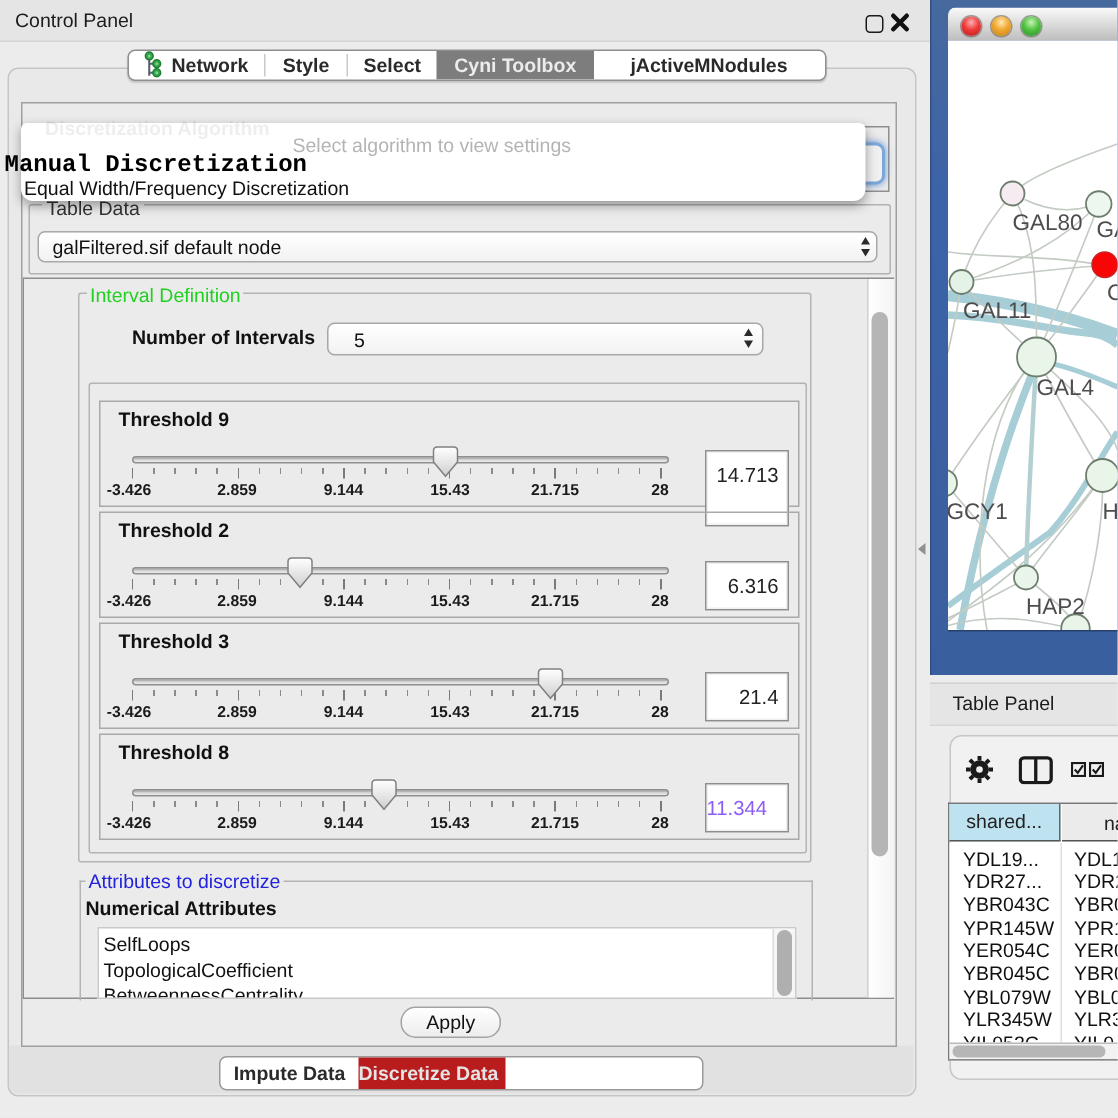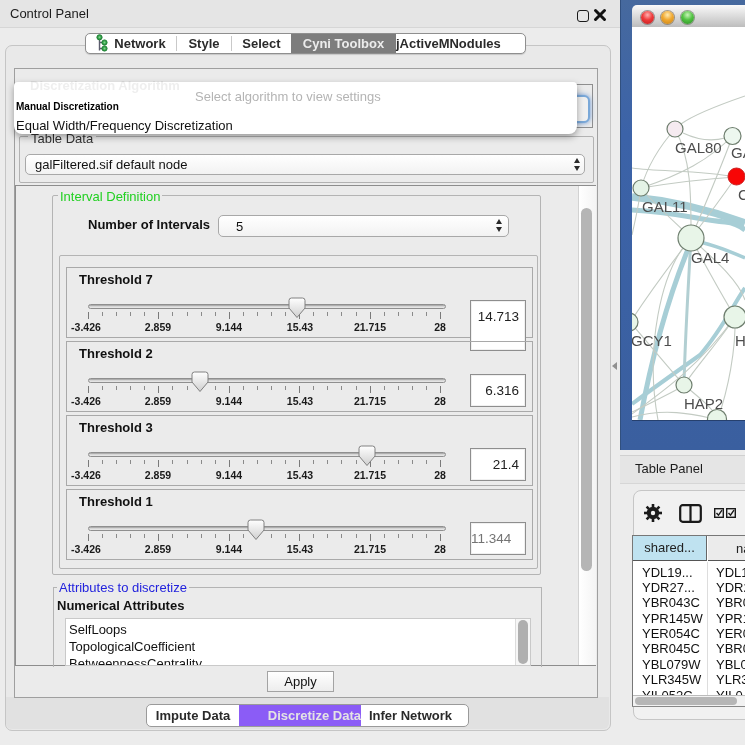--- a/index.html
+++ b/index.html
@@ -17,28 +17,28 @@
 
 <div class="abs" style="left:577px;top:10px;width:10px;height:10px;border:1.8px solid #1a1a1a;border-radius:3px;"></div>
 <svg class="abs" style="left:593px;top:8px;" width="14" height="14" viewBox="0 0 14 14">
  <path d="M2.5 2.5 L11.5 11.5 M11.5 2.5 L2.5 11.5" stroke="#111" stroke-width="3" stroke-linecap="round"></path>
 </svg>
 
 <div class="abs" style="left:5px;top:45px;width:604px;height:684px;background:#e9e9e9;border:1px solid #c5c5c5;border-radius:7px;"></div>
 
 <div class="abs" style="left:6px;top:697px;width:603px;height:32px;background:#e1e1e1;border-radius:0 0 6px 6px;"></div>
 
-<div class="abs" id="toptabs" style="left:85px;top:33px;width:439px;height:19px;background:#fff;border:1px solid #8f8f8f;border-radius:5px;box-shadow:0 1px 1px rgba(0,0,0,0.15);font-size:13px;font-weight:600;color:#2a2a2a;overflow:hidden;">
+<div class="abs" id="toptabs" style="left:85px;top:33px;width:439px;height:19px;background:#fff;border:1px solid #8f8f8f;border-radius:5px;box-shadow:0 1px 1px rgba(0,0,0,0.15);font-size:13px;font-weight:600;color:#2a2a2a;overflow:hidden;padding-left:25px;">
   <div class="abs" style="left:0;top:0;width:90px;height:19px;line-height:19px;text-align:center;padding-left:18px;box-sizing:border-box;">Network</div>
   <div class="abs" style="left:90px;top:2px;width:1px;height:15px;background:#c9c9c9;"></div>
   <div class="abs" style="left:91px;top:0;width:54px;height:19px;line-height:19px;text-align:center;">Style</div>
   <div class="abs" style="left:145px;top:2px;width:1px;height:15px;background:#c9c9c9;"></div>
   <div class="abs" style="left:146px;top:0;width:59px;height:19px;line-height:19px;text-align:center;">Select</div>
   <div class="abs" style="left:205px;top:0;width:105px;height:19px;line-height:19px;text-align:center;background:#7d7d7d;color:#ececec;">Cyni Toolbox</div>
-  <div class="abs" style="left:310px;top:0;width:129px;height:19px;line-height:19px;text-align:left;">jActiveMNodules</div>
+  <div class="abs" style="left:310px;top:0;width:129px;height:19px;line-height:19px;text-align:right;">jActiveMNodules</div>
 </div>
 
 <svg class="abs" style="left:95px;top:33px;" width="14" height="19" viewBox="0 0 14 19">
   <path d="M4.5 6.5 L4.5 17.5 M4.5 9.5 L9 9.5 M4.5 15.5 L9 15.5" stroke="#5c5c6e" stroke-width="1.4" fill="none"></path>
   <circle cx="4.5" cy="4.3" r="2.6" fill="#35a44a" stroke="#1e7e34" stroke-width="1"></circle>
   <circle cx="9.5" cy="9.5" r="2.6" fill="#35a44a" stroke="#1e7e34" stroke-width="1"></circle>
   <circle cx="9.5" cy="15.5" r="2.6" fill="#35a44a" stroke="#1e7e34" stroke-width="1"></circle>
   <circle cx="4.5" cy="4.3" r="1" fill="#7fd28f"></circle>
   <circle cx="9.5" cy="9.5" r="1" fill="#7fd28f"></circle>
   <circle cx="9.5" cy="15.5" r="1" fill="#7fd28f"></circle>
@@ -68,21 +68,21 @@
 <div class="abs b" style="left:88px;top:217px;font-size:13px;color:#111;">Number of Intervals</div>
 <div class="abs" style="left:218px;top:215px;width:291px;height:22px;background:linear-gradient(#ffffff,#f2f2f2);border:1px solid #a8a8a8;border-radius:5px;box-sizing:border-box;">
   <div class="abs" style="left:17px;top:3px;font-size:13px;color:#111;">5</div>
   <div class="abs" style="right:6px;top:3px;width:0;height:0;border-left:3.5px solid transparent;border-right:3.5px solid transparent;border-bottom:5px solid #2a2a2a;"></div>
   <div class="abs" style="right:6px;top:11px;width:0;height:0;border-left:3.5px solid transparent;border-right:3.5px solid transparent;border-top:5px solid #2a2a2a;"></div>
 </div>
 
 <div class="abs" style="left:59px;top:255px;width:477px;height:312px;border:1px solid #b4b4b4;border-radius:2px;"></div>
 
 <div class="abs" style="left:66px;top:267px;width:467px;height:71px;border:1px solid #a9a9a9;box-sizing:border-box;"></div>
-<div class="abs b" style="left:79px;top:272px;font-size:13px;color:#111;">Threshold 7</div>
+<div class="abs b" style="left:79px;top:272px;font-size:13px;color:#111;">Threshold 9</div>
 <div class="abs" style="left:88px;top:304px;width:358px;height:5px;background:linear-gradient(#9a9a9a,#dcdcdc 55%,#e9e9e9);border:1px solid #8f8f8f;border-radius:3px;box-sizing:border-box;"></div>
 <div class="abs" style="left:88px;top:312px;width:355px;height:4px;background:repeating-linear-gradient(90deg,#8a8a8a 0,#8a8a8a 1px,transparent 1px,transparent 14.08px);"></div>
 <div class="abs" style="left:88px;top:312px;width:355px;height:7px;background:repeating-linear-gradient(90deg,#7a7a7a 0,#7a7a7a 1px,transparent 1px,transparent 70.4px);"></div>
 <div class="abs b" style="left:56px;top:321px;width:60px;text-align:center;font-size:10.5px;color:#1a1a1a;">-3.426</div>
 <div class="abs b" style="left:128px;top:321px;width:60px;text-align:center;font-size:10.5px;color:#1a1a1a;">2.859</div>
 <div class="abs b" style="left:199px;top:321px;width:60px;text-align:center;font-size:10.5px;color:#1a1a1a;">9.144</div>
 <div class="abs b" style="left:270px;top:321px;width:60px;text-align:center;font-size:10.5px;color:#1a1a1a;">15.43</div>
 <div class="abs b" style="left:340px;top:321px;width:60px;text-align:center;font-size:10.5px;color:#1a1a1a;">21.715</div>
 <div class="abs b" style="left:410px;top:321px;width:60px;text-align:center;font-size:10.5px;color:#1a1a1a;">28</div>
 <svg class="abs" style="left:288px;top:297px;" width="18" height="22" viewBox="0 0 18 22">
@@ -134,65 +134,64 @@
         <linearGradient id="th415" x1="0" y1="0" x2="0" y2="1">
           <stop offset="0" stop-color="#ffffff"></stop>
           <stop offset="1" stop-color="#cfcfcf"></stop>
         </linearGradient>
       </defs>
       <path d="M1,3.5 Q1,1 3.5,1 L14.5,1 Q17,1 17,3.5 L17,11 L9,20.5 L1,11 Z" fill="url(#th415)" stroke="#808080" stroke-width="1"></path>
     </svg>
 <div class="abs" style="left:470px;top:448px;width:56px;height:33px;background:#fff;border:1px solid #8e8e8e;box-shadow:inset 0 0 0 1px #f0f0f0;box-sizing:border-box;text-align:right;line-height:31px;font-size:13.5px;color:#222;padding-right:6px;">21.4</div>
 
 <div class="abs" style="left:66px;top:489px;width:467px;height:71px;border:1px solid #a9a9a9;box-sizing:border-box;"></div>
-<div class="abs b" style="left:79px;top:494px;font-size:13px;color:#111;">Threshold 1</div>
+<div class="abs b" style="left:79px;top:494px;font-size:13px;color:#111;">Threshold 8</div>
 <div class="abs" style="left:88px;top:526px;width:358px;height:5px;background:linear-gradient(#9a9a9a,#dcdcdc 55%,#e9e9e9);border:1px solid #8f8f8f;border-radius:3px;box-sizing:border-box;"></div>
 <div class="abs" style="left:88px;top:534px;width:355px;height:4px;background:repeating-linear-gradient(90deg,#8a8a8a 0,#8a8a8a 1px,transparent 1px,transparent 14.08px);"></div>
 <div class="abs" style="left:88px;top:534px;width:355px;height:7px;background:repeating-linear-gradient(90deg,#7a7a7a 0,#7a7a7a 1px,transparent 1px,transparent 70.4px);"></div>
 <div class="abs b" style="left:56px;top:543px;width:60px;text-align:center;font-size:10.5px;color:#1a1a1a;">-3.426</div>
 <div class="abs b" style="left:128px;top:543px;width:60px;text-align:center;font-size:10.5px;color:#1a1a1a;">2.859</div>
 <div class="abs b" style="left:199px;top:543px;width:60px;text-align:center;font-size:10.5px;color:#1a1a1a;">9.144</div>
 <div class="abs b" style="left:270px;top:543px;width:60px;text-align:center;font-size:10.5px;color:#1a1a1a;">15.43</div>
 <div class="abs b" style="left:340px;top:543px;width:60px;text-align:center;font-size:10.5px;color:#1a1a1a;">21.715</div>
 <div class="abs b" style="left:410px;top:543px;width:60px;text-align:center;font-size:10.5px;color:#1a1a1a;">28</div>
 <svg class="abs" style="left:247px;top:519px;" width="18" height="22" viewBox="0 0 18 22">
       <defs>
         <linearGradient id="th489" x1="0" y1="0" x2="0" y2="1">
           <stop offset="0" stop-color="#ffffff"></stop>
           <stop offset="1" stop-color="#cfcfcf"></stop>
         </linearGradient>
       </defs>
       <path d="M1,3.5 Q1,1 3.5,1 L14.5,1 Q17,1 17,3.5 L17,11 L9,20.5 L1,11 Z" fill="url(#th489)" stroke="#808080" stroke-width="1"></path>
     </svg>
-<div class="abs" style="left:470px;top:522px;width:56px;height:33px;background:#fff;border:1px solid #8e8e8e;box-shadow:inset 0 0 0 1px #f0f0f0;box-sizing:border-box;text-align:right;line-height:31px;font-size:13.5px;color:#737373;padding-right:18px;">11.344</div>
+<div class="abs" style="left:470px;top:522px;width:56px;height:33px;background:#fff;border:1px solid #8e8e8e;box-shadow:inset 0 0 0 1px #f0f0f0;box-sizing:border-box;text-align:right;line-height:31px;font-size:13.5px;color:#8b5cf6;padding-right:18px;">11.344</div>
 
 <div class="abs" style="left:53px;top:587px;width:487px;height:79px;border:1px solid #b4b4b4;border-bottom:none;"></div>
 <div class="abs" style="left:57px;top:580px;font-size:13px;color:#2222dd;background:#ebebeb;padding:0 2px;">Attributes to discretize</div>
 <div class="abs b" style="left:57px;top:598px;font-size:13px;color:#111;">Numerical Attributes</div>
 
 <div class="abs" style="left:65px;top:618px;width:466px;height:48px;background:#ffffff;border:1px solid #c9c9c9;box-sizing:border-box;overflow:hidden;">
 <div class="abs" style="left:3px;top:3px;font-size:13px;color:#111;">SelfLoops</div>
 <div class="abs" style="left:3px;top:20px;font-size:13px;color:#111;">TopologicalCoefficient</div>
 <div class="abs" style="left:3px;top:37px;font-size:13px;color:#111;">BetweennessCentrality</div>
 <div class="abs" style="left:449px;top:0;width:16px;height:46px;background:#f6f6f6;border-left:1px solid #dcdcdc;"></div>
 <div class="abs" style="left:452px;top:1px;width:10px;height:44px;background:#afafaf;border-radius:5px;"></div>
 </div>
 
-<div class="abs" style="left:267px;top:671px;width:67px;height:21px;background:linear-gradient(#ffffff,#ededed);border:1px solid #a3a3a3;border-radius:0;box-sizing:border-box;text-align:center;line-height:19px;font-size:13px;color:#111;">Apply</div>
+<div class="abs" style="left:267px;top:671px;width:67px;height:21px;background:linear-gradient(#ffffff,#ededed);border:1px solid #a3a3a3;border-radius:10px;box-sizing:border-box;text-align:center;line-height:19px;font-size:13px;color:#111;">Apply</div>
 
 <div class="abs" style="left:146px;top:704px;width:321px;height:21px;background:#fff;border:1px solid #9a9a9a;border-radius:5px;font-size:13px;font-weight:600;color:#2a2a2a;">
   <div class="abs" style="left:0;top:0;width:92px;height:21px;line-height:21px;text-align:center;">Impute Data</div>
-  <div class="abs" style="left:92px;top:0;width:122px;height:21px;line-height:21px;text-align:right;background:#8b5cf6;color:#e4e4e4;">Discretize Data</div>
-  <div class="abs" style="left:206px;top:0;width:115px;height:21px;line-height:21px;text-align:center;">Infer Network</div>
+  <div class="abs" style="left:92px;top:0;width:98px;height:21px;line-height:21px;text-align:left;background:#b91c1c;color:#e4e4e4;">Discretize Data</div>
 </div>
 
 <div class="abs" id="popup" style="left:14px;top:82px;width:563px;height:52px;background:#ffffff;border-radius:4px 4px 8px 8px;box-shadow:0 3px 7px rgba(0,0,0,0.35);z-index:50;"></div>
 <div class="abs" style="left:195px;top:89px;font-size:13px;color:#b4b4b4;z-index:60;">Select algorithm to view settings</div>
 <div class="abs b" style="left:30px;top:78px;font-size:13px;color:rgba(90,90,90,0.10);z-index:60;">Discretization Algorithm</div>
-<div class="abs b" style="left:16px;top:101px;font-size:10px;color:#000;z-index:60;">Manual Discretization</div>
+<div class="abs b" style="left:3px;top:101px;font-size:16px;color:#000;z-index:60;font-family:Liberation Mono, monospace;">Manual Discretization</div>
 <div class="abs" style="left:16px;top:118px;font-size:13px;color:#111;z-index:60;">Equal Width/Frequency Discretization</div>
 
 <div class="abs" style="left:612px;top:362px;width:0;height:0;border-top:4px solid transparent;border-bottom:4px solid transparent;border-right:5px solid #909090;"></div>
 
 <div class="abs" style="left:620px;top:0;width:125px;height:450px;background:linear-gradient(180deg,#46699e 0%,#3c63a8 30%,#3a5f9f 100%);"></div>
 <div class="abs" style="left:620px;top:0;width:1px;height:450px;background:#31507f;"></div>
 
 <div class="abs" style="left:632px;top:5px;width:113px;height:22px;background:linear-gradient(#fafafa,#bdbdbd);border-bottom:1px solid #8a8a8a;border-radius:5px 0 0 0;"></div>
 <div class="abs" style="left:641px;top:11px;width:13px;height:13px;border-radius:7px;background:radial-gradient(circle at 50% 30%, #ffb0b0 0%, #ee3b3b 45%, #c01a1a 100%);box-shadow:0 0 0 1px rgba(110,90,90,0.6);"></div>
 <div class="abs" style="left:661px;top:11px;width:13px;height:13px;border-radius:7px;background:radial-gradient(circle at 50% 30%, #ffeab0 0%, #f0a830 45%, #c68012 100%);box-shadow:0 0 0 1px rgba(120,100,70,0.6);"></div>

